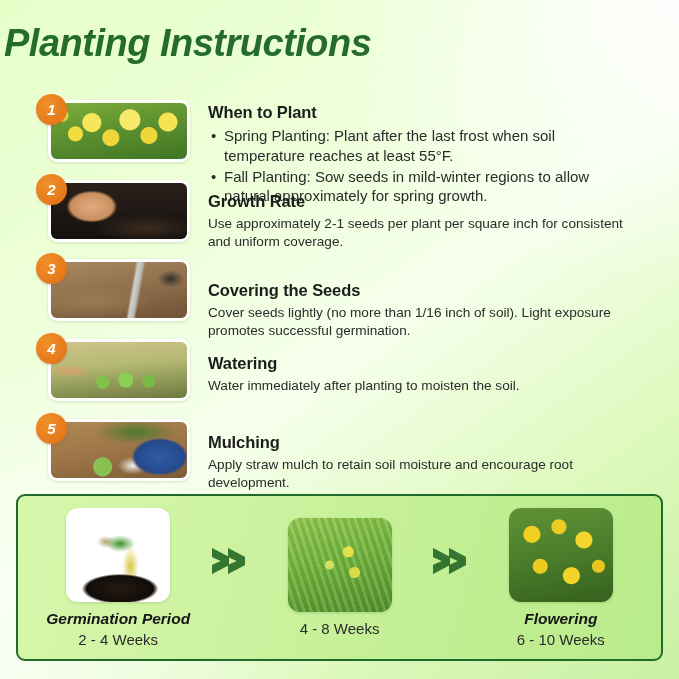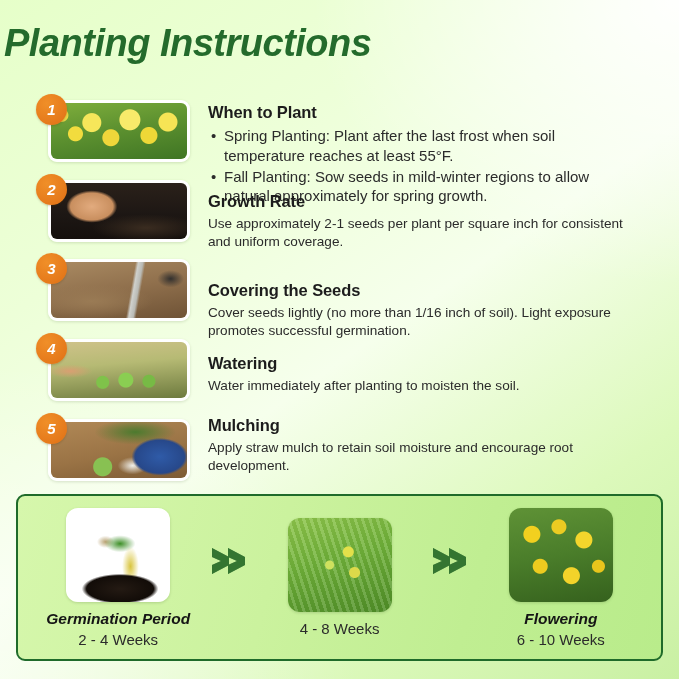--- a/index.html
+++ b/index.html
@@ -296,21 +296,21 @@
         <div class="sheading">Watering</div>
         <p class="sbody">Water immediately after planting to moisten the soil.</p>
       </div>
     </div>
 
     <div class="step">
       <div class="photo" style="left:48px; top:327px;">
         <div class="scene sc-mulch"></div>
       </div>
       <div class="badge" style="left:36px; top:321px;">5</div>
-      <div class="stext" style="top:324px;">
+      <div class="stext" style="top:341px;">
         <div class="sheading">Mulching</div>
         <p class="sbody">Apply straw mulch to retain soil moisture and encourage root development.</p>
       </div>
     </div>
 
   </div>
 
   <div class="timeline">
 
     <div class="stage">

